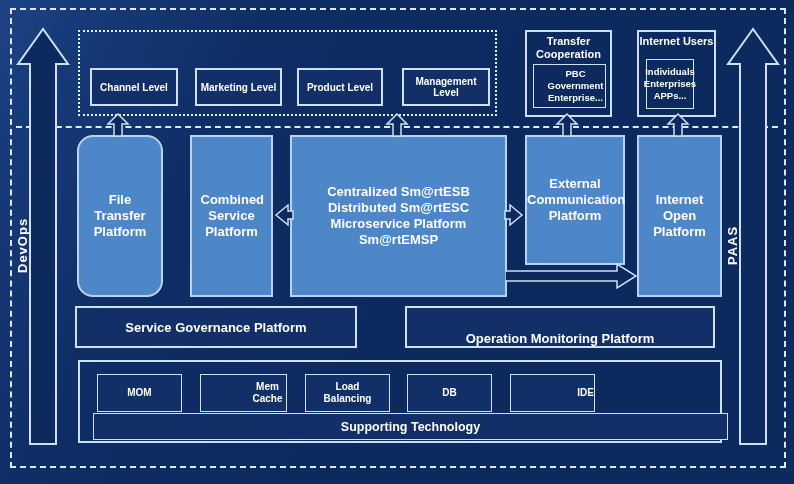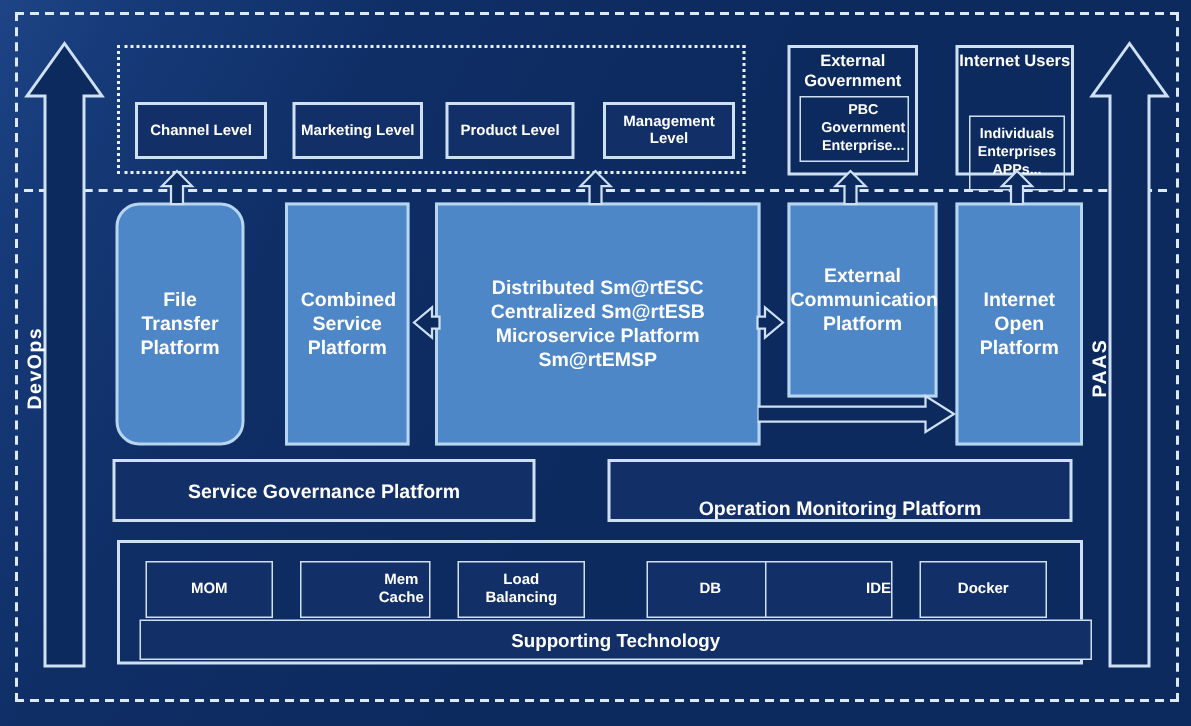--- a/index.html
+++ b/index.html
@@ -67,45 +67,45 @@
     <span>Marketing Level</span>
   </div>
   <div class="abs dark-box lv" style="left:297px;top:68px;width:86px;height:38px;">
     <span>Product Level</span>
   </div>
   <div class="abs dark-box lv" style="left:402px;top:68px;width:88px;height:38px;">
     <span>Management Level</span>
   </div>
 
   <div class="abs titlebox" style="left:525px;top:30px;width:87px;height:87px;">
-    <div class="tb-title">External Government</div>
+    <div class="tb-title">Transfer Cooperation</div>
     <div class="tb-inner" style="left:6px;top:32px;width:73px;height:44px;padding-left:12px;">
       <div>PBC Government</div>
       <div>Enterprise...</div>
     </div>
   </div>
 
   <div class="abs titlebox" style="left:637px;top:30px;width:79px;height:87px;">
     <div class="tb-title">Internet Users</div>
-    <div class="tb-inner" style="left:7px;top:45px;width:64px;height:50px;">
+    <div class="tb-inner" style="left:7px;top:27px;width:48px;height:50px;">
       <div>Individuals</div>
       <div>Enterprises</div>
       <div>APPs...</div>
     </div>
   </div>
 
   <div class="abs light-box plat" style="left:77px;top:135px;width:86px;height:162px;border-radius:16px;">
     <span style="width:60px;">File Transfer Platform</span>
   </div>
   <div class="abs light-box plat" style="left:190px;top:135px;width:83px;height:162px;">
     <span style="width:62px;">Combined Service Platform</span>
   </div>
   <div class="abs light-box plat" style="left:290px;top:135px;width:217px;height:162px;">
+    <div>Centralized Sm@rtESB</div>
     <div>Distributed Sm@rtESC</div>
-    <div>Centralized Sm@rtESB</div>
     <div>Microservice Platform Sm@rtEMSP</div>
   </div>
   <div class="abs light-box plat" style="left:525px;top:135px;width:100px;height:130px;">
     <span style="width:96px;">External Communication Platform</span>
   </div>
   <div class="abs light-box plat" style="left:637px;top:135px;width:85px;height:162px;">
     <span style="width:58px;">Internet Open Platform</span>
   </div>
 
   <svg class="abs" style="left:106px;top:112px;" width="24" height="25" viewBox="0 0 24 25">
@@ -144,27 +144,24 @@
 
   <div class="abs dark-box tech" style="left:97px;top:374px;width:85px;height:38px;border-width:1.5px;">
     <span>MOM</span>
   </div>
   <div class="abs dark-box tech" style="left:200px;top:374px;width:87px;height:38px;border-width:1.5px;padding-left:48px;">
     <span style="width:40px;">Mem Cache</span>
   </div>
   <div class="abs dark-box tech" style="left:305px;top:374px;width:85px;height:38px;border-width:1.5px;">
     <span style="width:55px;">Load Balancing</span>
   </div>
-  <div class="abs dark-box tech" style="left:407px;top:374px;width:85px;height:38px;border-width:1.5px;margin-left:24px;">
+  <div class="abs dark-box tech" style="left:407px;top:374px;width:85px;height:38px;border-width:1.5px;">
     <span>DB</span>
   </div>
   <div class="abs dark-box tech" style="left:510px;top:374px;width:85px;height:38px;border-width:1.5px;justify-content:flex-end;">
     <span>IDE</span>
-  </div>
-  <div class="abs dark-box tech" style="left:613px;top:374px;width:85px;height:38px;border-width:1.5px;">
-    <span>Docker</span>
   </div>
 
   <div class="abs dark-box" style="left:93px;top:413px;width:635px;height:27px;border-width:1.5px;font-size:12.5px;">
     <span>Supporting Technology</span>
   </div>
 
 </div>
 
 </body></html>

